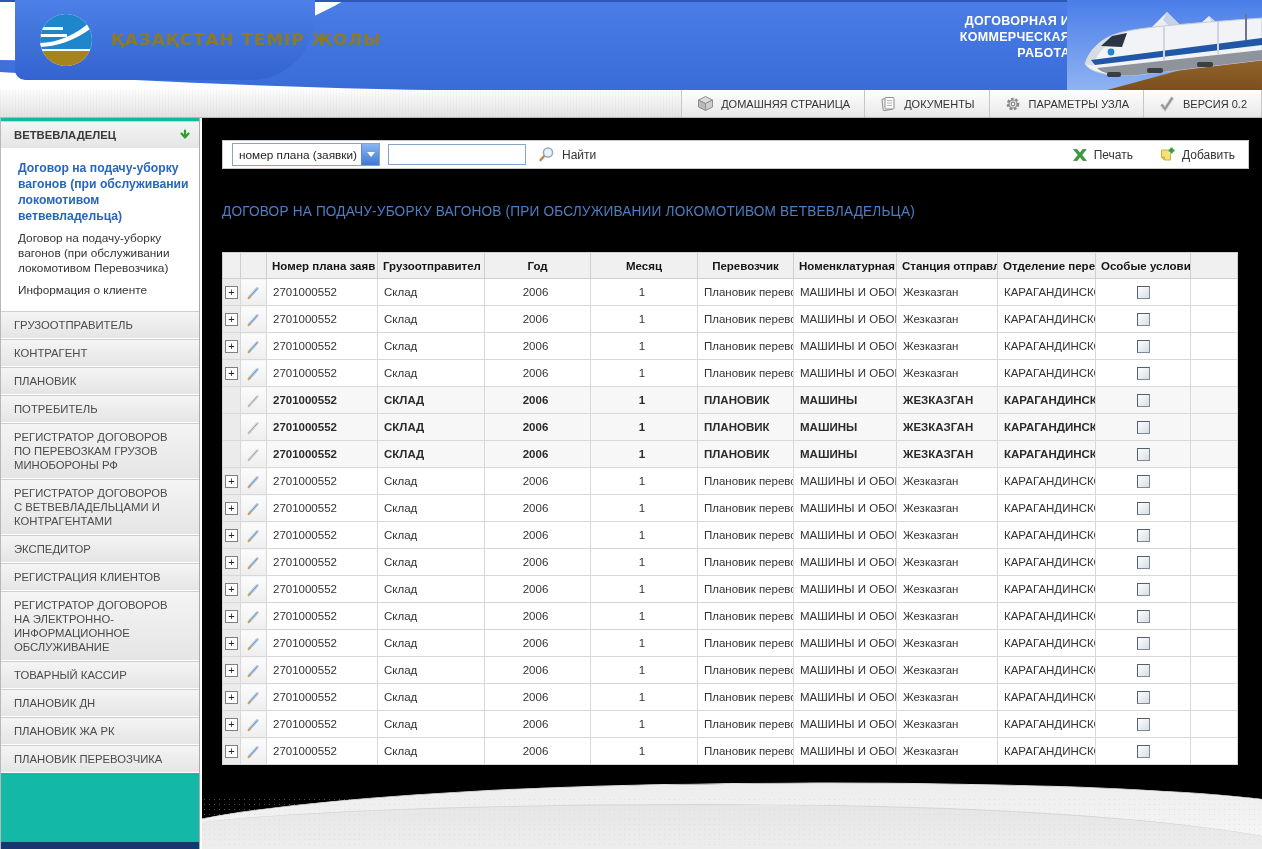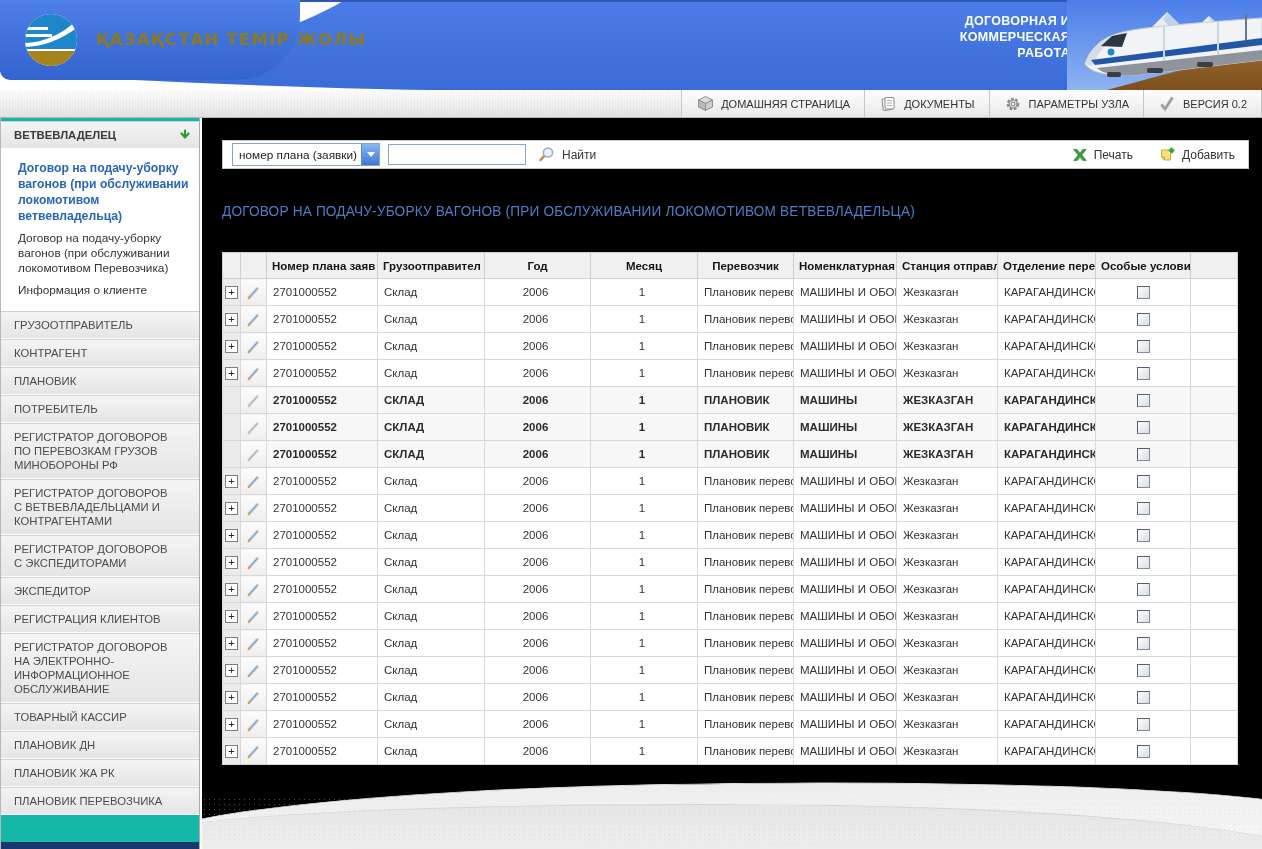--- a/index.html
+++ b/index.html
@@ -2,21 +2,21 @@
 <html><head>
 <meta charset="utf-8">
 <style>
   html,body{margin:0;padding:0;}
   body{font-family:"Liberation Sans","DejaVu Sans",sans-serif;background:#fff;}
   .page{position:relative;width:1262px;height:849px;overflow:hidden;background:#fff;}
 
   
   .hdr{position:absolute;left:0;top:0;width:1262px;height:90px;background:#fff;overflow:hidden;}
   .hdr svg.hdr-bg{position:absolute;left:0;top:0;}
-  .logo-box{position:absolute;left:0;top:0;width:300px;height:80px;
+  .logo-box{position:absolute;left:15px;top:0;width:300px;height:80px;
     background:linear-gradient(#4d80e8,#3363cf);border-radius:0 0 64px 10px;}
   .logo-circle{position:absolute;left:24px;top:13px;width:54px;height:54px;}
   .logo-text{position:absolute;left:96px;top:30px;font-family:"DejaVu Sans","Liberation Sans",sans-serif;
     font-size:16.5px;font-weight:bold;letter-spacing:1.2px;color:#8e7a20;white-space:nowrap;}
   .tagline{position:absolute;right:192px;top:13px;text-align:right;color:#fff;font-weight:bold;
     font-size:12.5px;line-height:16px;letter-spacing:.3px;}
   .train{position:absolute;right:0;top:0;width:195px;height:90px;}
 
   
   .navstrip{position:absolute;left:0;top:90px;width:1262px;height:28px;
@@ -238,23 +238,20 @@
     <span>ПЛАНОВИК</span>
   </div>
         <div class="side-section">
     <span>ПОТРЕБИТЕЛЬ</span>
   </div>
         <div class="side-section">
     <span>РЕГИСТРАТОР ДОГОВОРОВ ПО ПЕРЕВОЗКАМ ГРУЗОВ МИНОБОРОНЫ РФ</span>
   </div>
         <div class="side-section">
     <span>РЕГИСТРАТОР ДОГОВОРОВ С ВЕТВЕВЛАДЕЛЬЦАМИ И КОНТРАГЕНТАМИ</span>
-  </div>
-        <div class="side-section">
-    <span>РЕГИСТРАТОР ДОГОВОРОВ С ЭКСПЕДИТОРАМИ</span>
   </div>
         <div class="side-section">
     <span>ЭКСПЕДИТОР</span>
   </div>
         <div class="side-section">
     <span>РЕГИСТРАЦИЯ КЛИЕНТОВ</span>
   </div>
         <div class="side-section">
     <span>РЕГИСТРАТОР ДОГОВОРОВ НА ЭЛЕКТРОННО-ИНФОРМАЦИОННОЕ ОБСЛУЖИВАНИЕ</span>
   </div>

